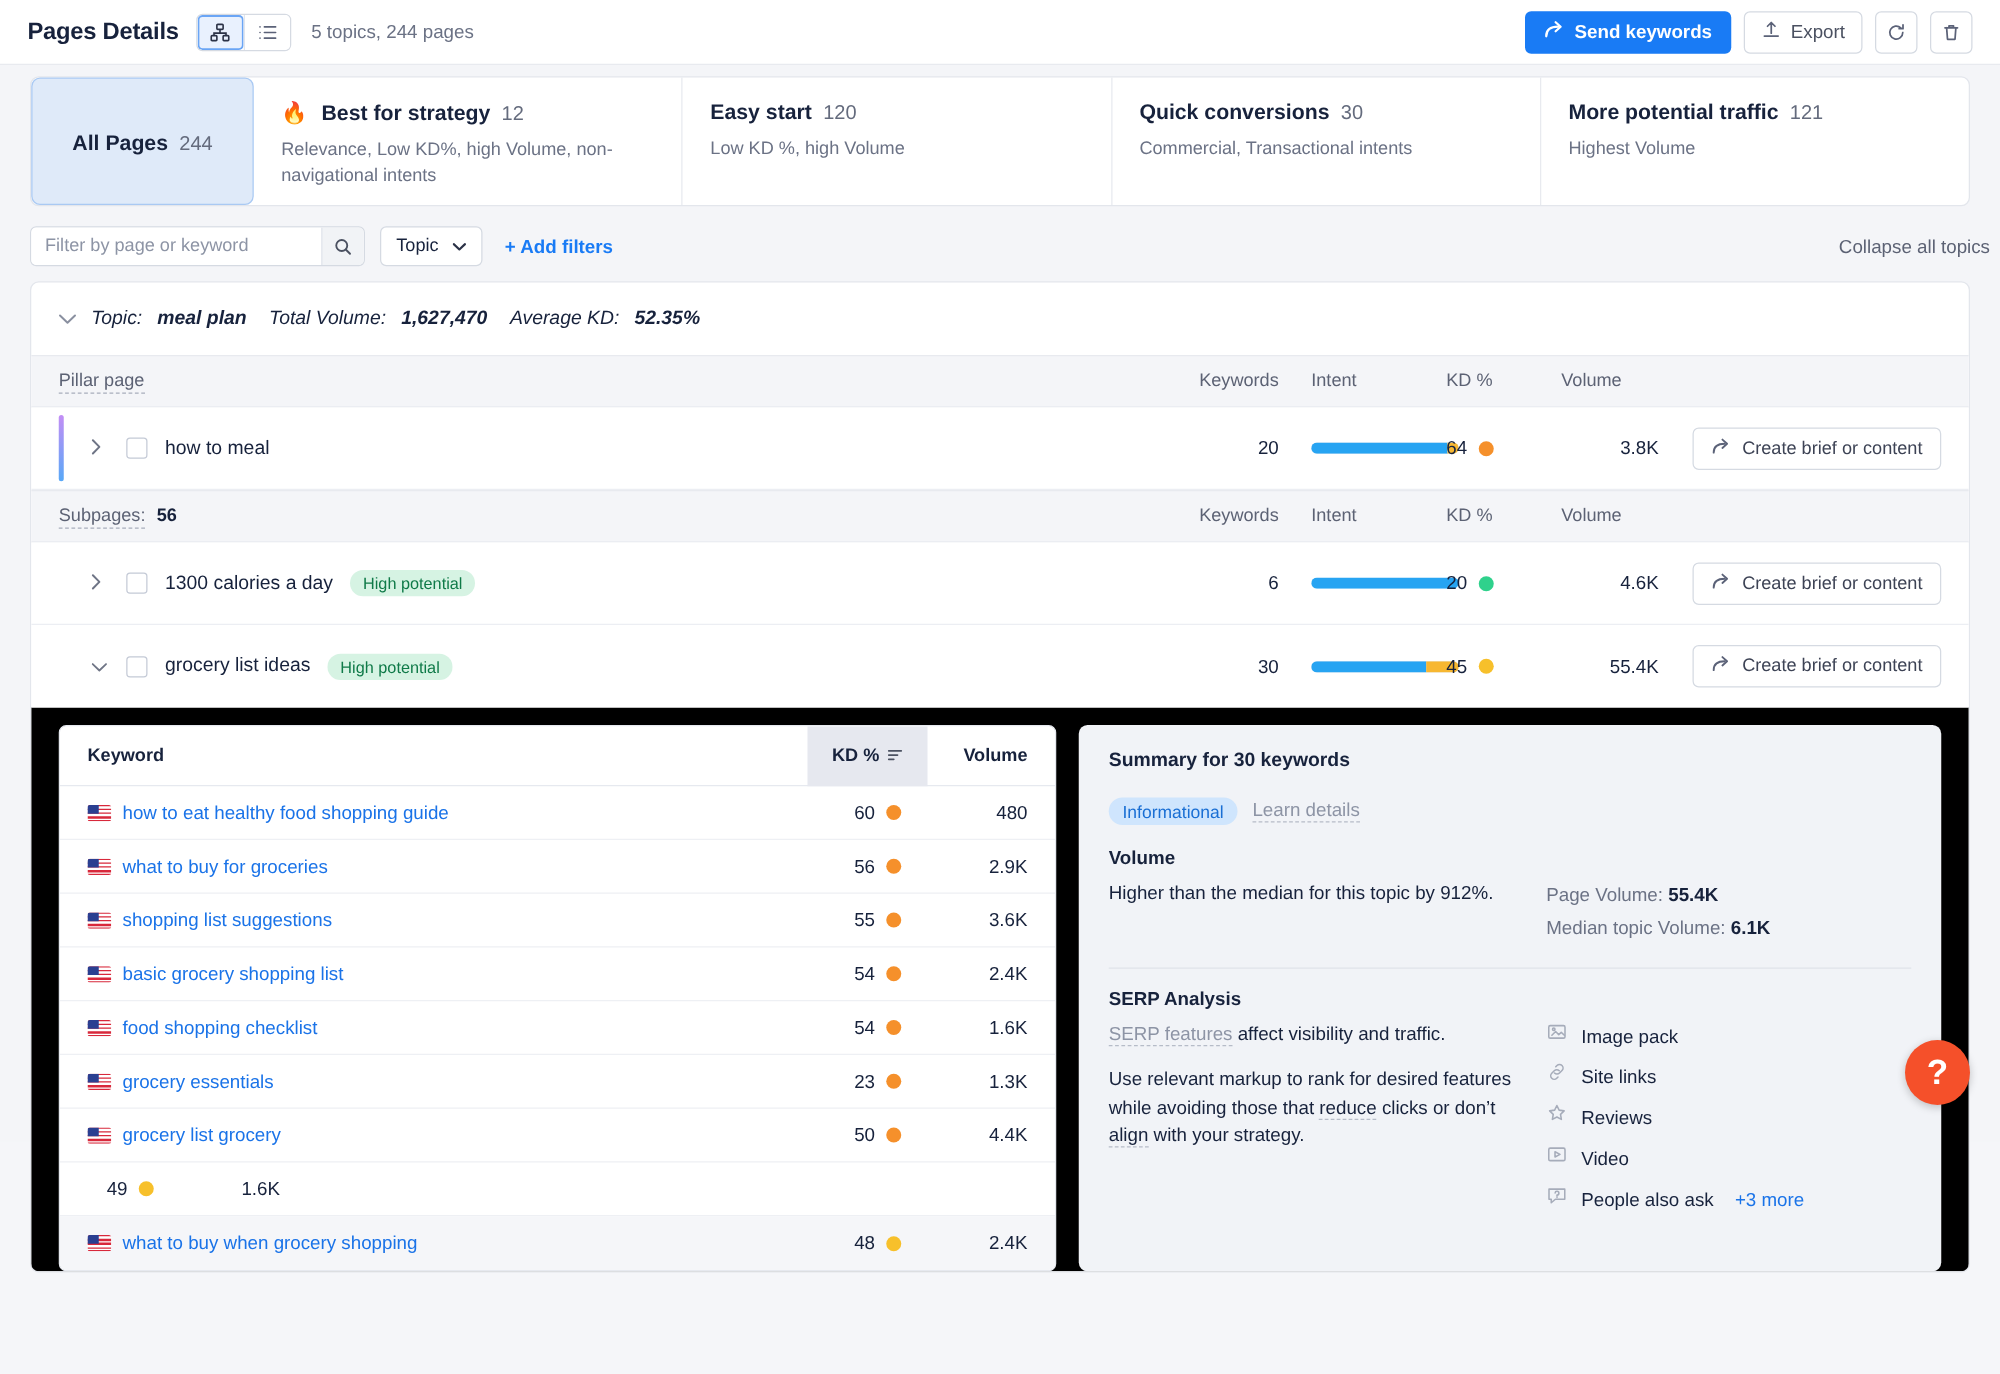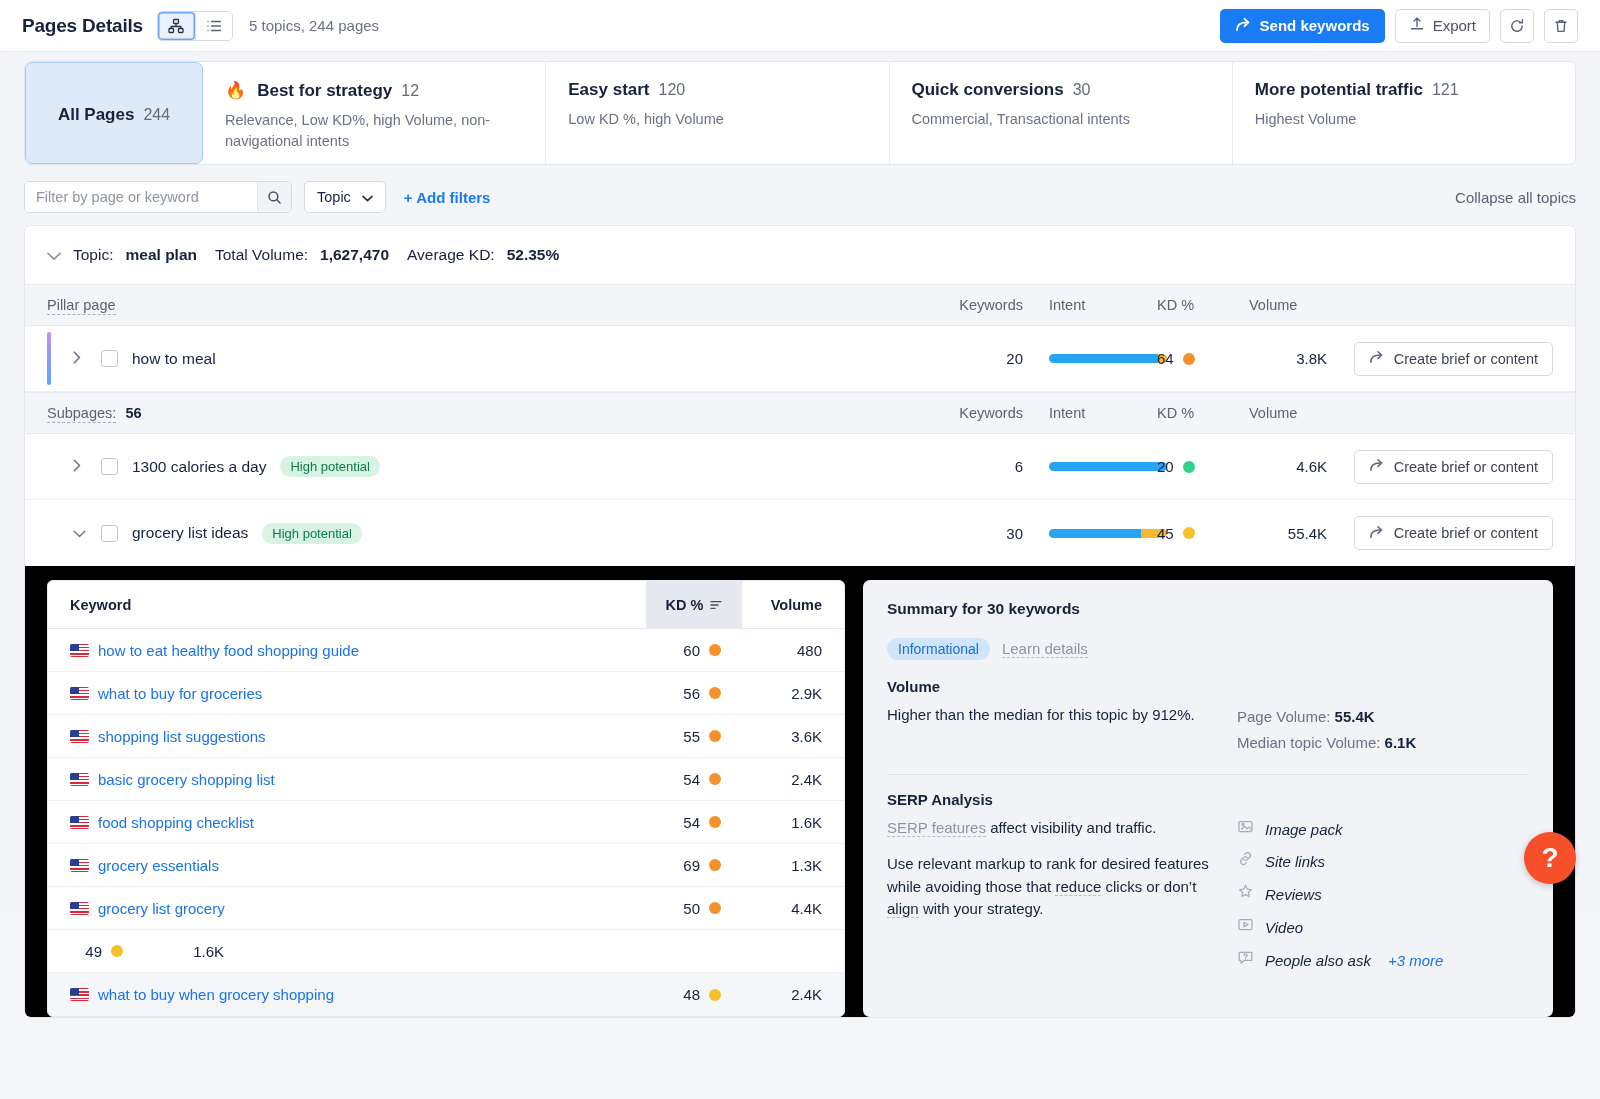--- a/index.html
+++ b/index.html
@@ -46,38 +46,38 @@
   .tab:last-child { border-right: none; }
   .tab.all { flex: 0 0 178px; background: #dfeaf9; border: 1.5px solid #a9c9f3;
              border-radius: 7px; display: flex; align-items: flex-start; padding-top: 42px;
              justify-content: center; }
   .tab-title { font-size: 17px; font-weight: bold; display: flex; align-items: baseline; gap: 9px;}
   .tab-count { font-weight: normal; color: #646b7d; font-size: 16px; }
   .tab-desc { font-size: 14.5px; color: #6b7285; margin-top: 9px; line-height: 1.45; max-width: 300px;}
   .flame { color: #ff642d; font-size: 17px; margin-right: 2px; }
 
   
-  .filterbar { display: flex; align-items: center; padding: 16px 24px 12px 24px; }
+  .filterbar { display: flex; align-items: center; padding: 16px 8px 12px 24px; }
   .search-box { display: flex; height: 32px; border: 1px solid #d5dae2; border-radius: 5px;
                 overflow: hidden; background: #fff; width: 268px; }
   .search-box input { border: none; outline: none; flex: 1; padding: 0 11px; font-size: 14.5px;
                       color: #17223c; font-family: "Liberation Sans", sans-serif; background: #fff;}
   .search-box input::placeholder { color: #8d94a5; }
   .search-btn { width: 34px; background: #f1f3f6; border-left: 1px solid #e1e5ec;
                 display: flex; align-items: center; justify-content: center; cursor: pointer; }
   .topic-select { margin-left: 12px; height: 32px; border: 1px solid #d5dae2; border-radius: 5px;
                   background: #fff; display: flex; align-items: center; gap: 11px;
                   padding: 0 12px; font-size: 14.5px; cursor: pointer; }
   .add-filters { margin-left: 18px; color: #197bf5; font-size: 15px; font-weight: bold; cursor: pointer; text-align: right; }
   .collapse-all { margin-left: auto; font-size: 15px; color: #5c6274; cursor: pointer; }
 
   
   .panel { margin: 0 24px; background: #fff; border: 1px solid #e3e6ec; border-radius: 7px;
            overflow: hidden; }
-  .topic-head { display: flex; align-items: center; gap: 12px; padding: 20px 22px; font-size: 15.5px; }
+  .topic-head { display: flex; align-items: center; gap: 12px; padding: 20px 22px; font-size: 15.5px; font-style: italic; }
   .chev { color: #8a90a0; font-size: 15px; cursor: pointer; display:inline-block;}
   .topic-head b { font-weight: bold; }
   .topic-head .seg { color: #17223c; }
 
   .grid-head { display: flex; align-items: center; background: #f4f5f8;
                border-top: 1px solid #e8eaef; border-bottom: 1px solid #e8eaef;
                height: 42px; font-size: 14.5px; color: #5c6274; padding-left: 22px; }
   .dashed { border-bottom: 1px dashed #a7adbb; padding-bottom: 1px; }
   .grid-head .label { flex: 1; }
   .col-kw { width: 96px; text-align: right; }
@@ -136,21 +136,21 @@
   .summary h3 { font-size: 15.5px; font-weight: bold; margin-bottom: 20px; }
   .sum-label { font-size: 15px; margin-bottom: 9px; }
   .sum-label.b { font-weight: bold; }
   .pill { background: #cfe5fd; color: #1a6fd4; border-radius: 11px; padding: 3px 11px; font-size: 14px; text-align: center; }
   .learn { color: #6b7285; font-size: 15px; margin-left: 12px; }
   .sum-cols { display: flex; gap: 20px; }
   .sum-left { width: 330px; font-size: 15px; line-height: 1.5; }
   .sum-right { flex: 1; font-size: 15px; line-height: 1.72; color: #6b7285; }
   .sum-right b { color: #17223c; font-weight: bold; }
   .hr { height: 1px; background: #dfe3ea; margin: 18px 0 16px 0; }
-  .feat { display: flex; align-items: center; gap: 11px; color: #17223c; margin-bottom: 7px; font-size: 15px; font-style: italic;}
+  .feat { display: flex; align-items: center; gap: 11px; color: #17223c; margin-bottom: 7px; font-size: 15px;}
   .feat svg { flex: 0 0 17px; }
   .more-link { color: #1a73e8; }
   .muted-dash { color: #8d94a5; border-bottom: 1px dashed #b6bcc8; }
 
   .help-fab { position: absolute; right: 24px; bottom: 29px; width: 52px; height: 52px;
               border-radius: 50%; background: #f5502a; color: #fff; font-size: 28px;
               font-weight: bold; display: flex; align-items: center; justify-content: center;
               cursor: pointer; box-shadow: 0 2px 7px rgba(0,0,0,.22); }
 </style>
 </head>
@@ -541,21 +541,21 @@
                   <i style="top:0"></i>
                   <i style="top:3.2px"></i>
                   <i style="top:6.4px"></i>
                   <i style="top:9.6px"></i>
                   <i style="top:12px"></i>
                   <b></b>
                 </span>
                 <span>grocery essentials</span>
               </div>
               <div class="c2">
-                <span>69</span>
+                <span>23</span>
                 <span class="dot" style="background: rgb(245, 144, 43);"></span>
               </div>
               <div class="c3">1.3K</div>
             </div>
             <div class="kw-row">
               <div class="c1">
                 <span class="flag">
                   <i style="top:0"></i>
                   <i style="top:3.2px"></i>
                   <i style="top:6.4px"></i>

